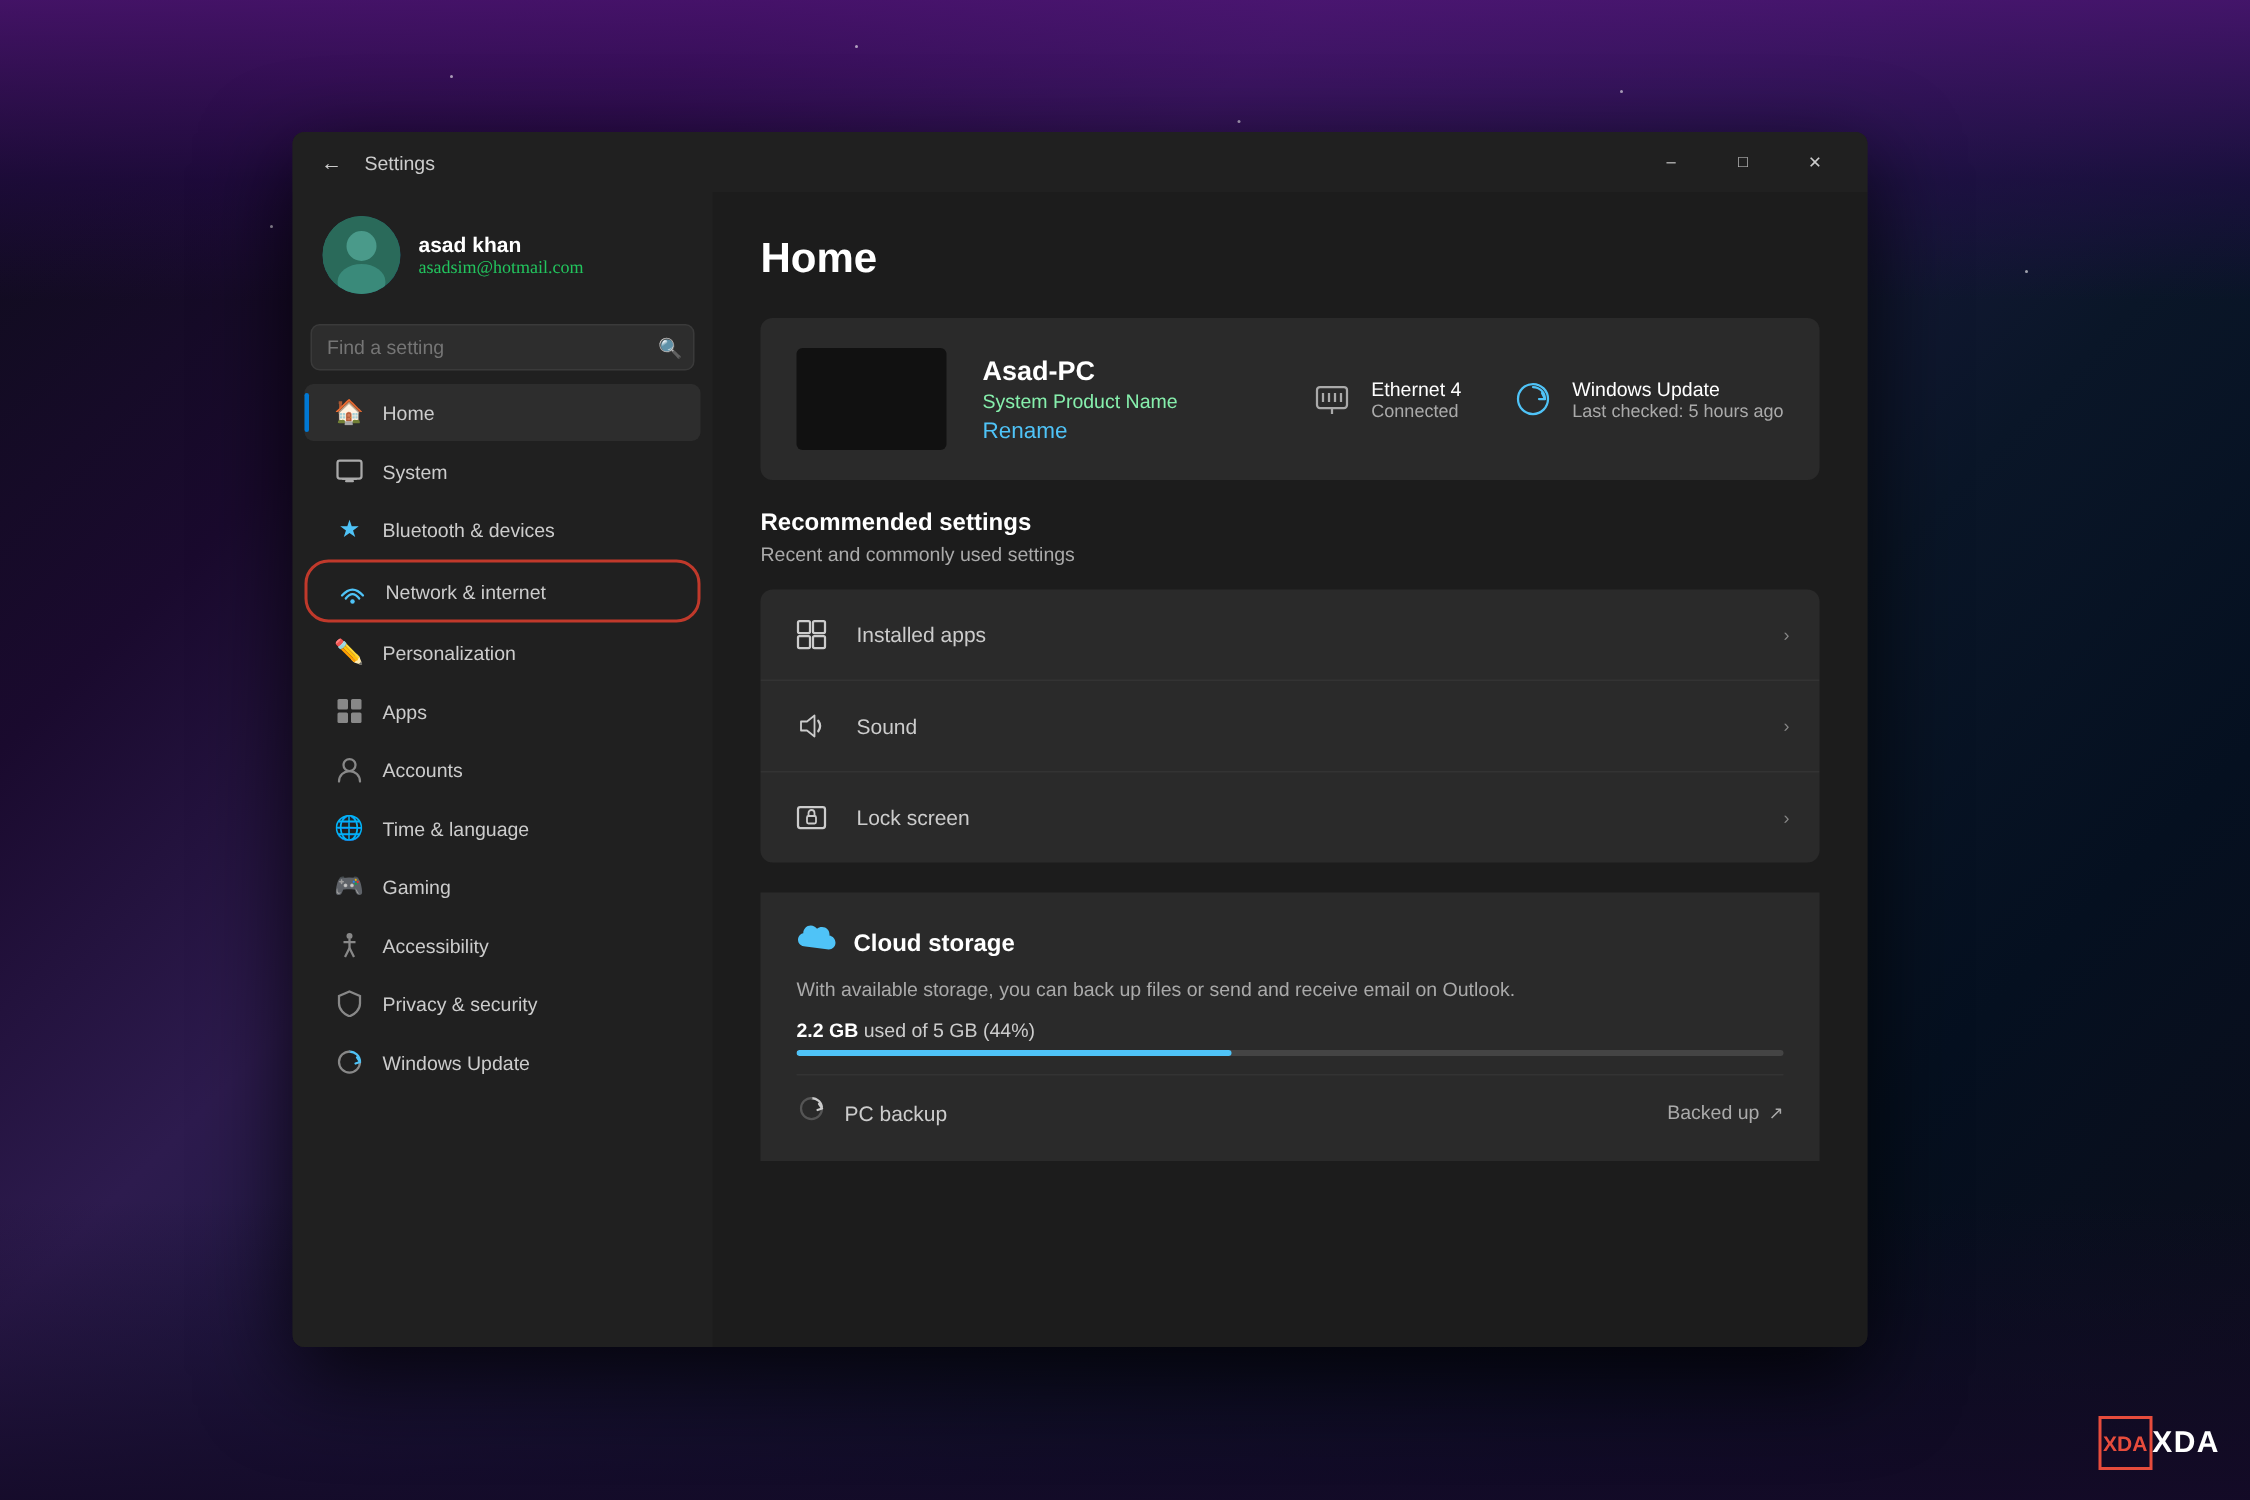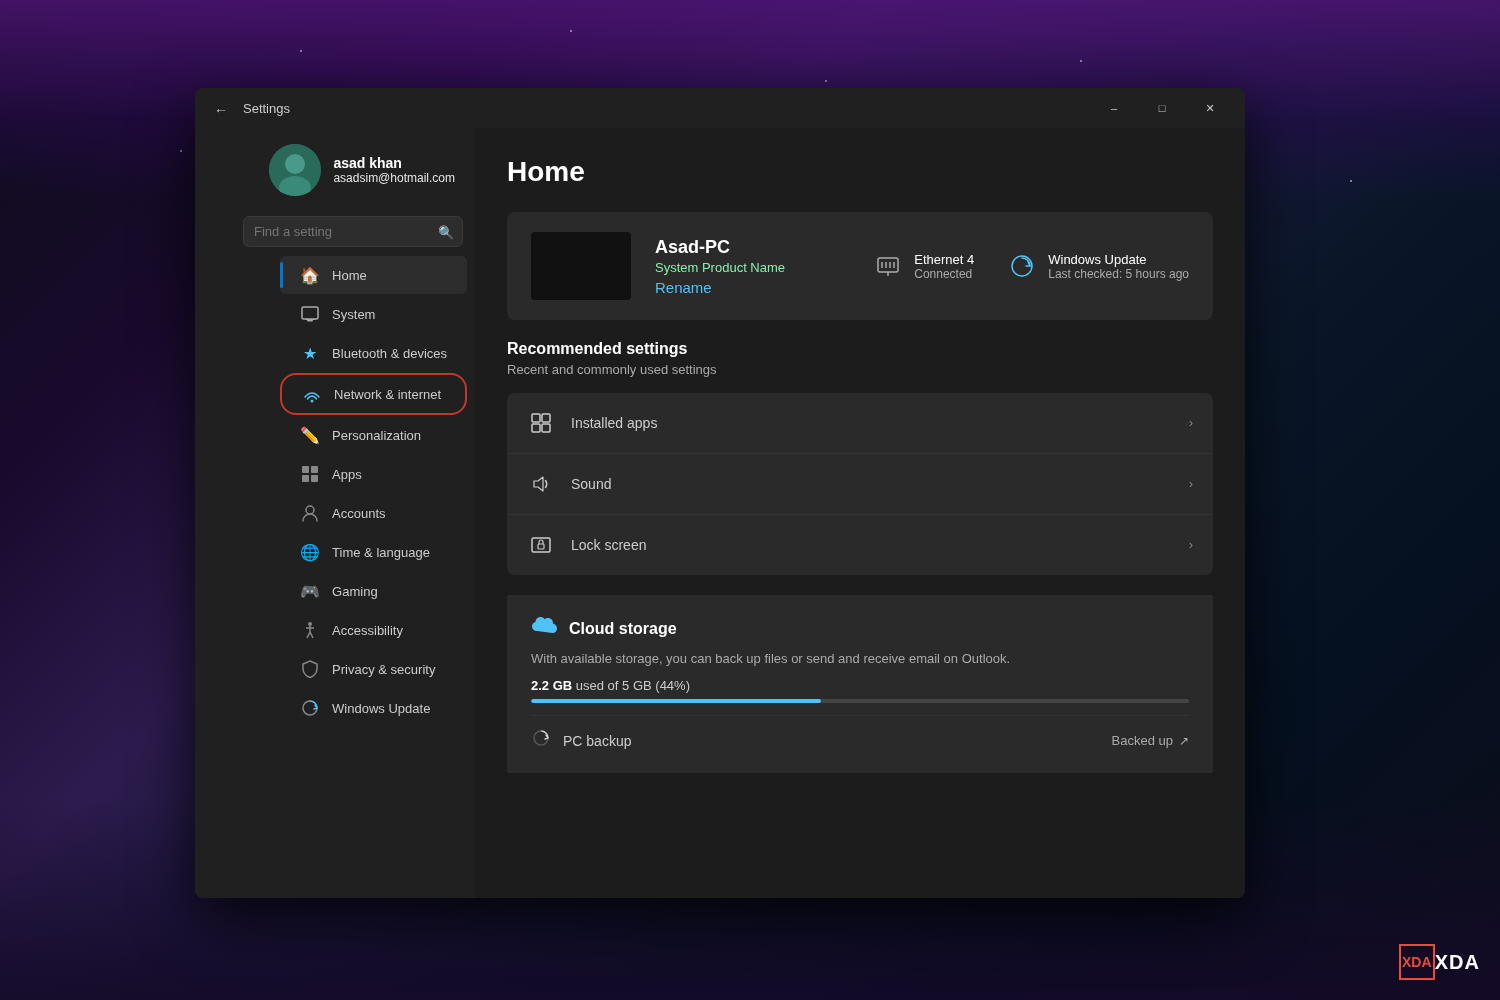--- a/index.html
+++ b/index.html
@@ -152,21 +152,20 @@
 
     
     .sidebar {
       width: 280px;
       background: #202020;
       flex-shrink: 0;
       display: flex;
       flex-direction: column;
       overflow-y: auto;
       padding-bottom: 16px;
-      align-items: flex-end;
     }
 
     
     .user-profile {
       padding: 16px 20px 20px;
       display: flex;
       align-items: center;
       gap: 12px;
     }
 
@@ -183,22 +182,23 @@
       font-size: 22px;
     }
 
     .user-info-name {
       color: #fff;
       font-size: 14px;
       font-weight: 600;
     }
 
     .user-info-email {
-      color: #e5e5e5;
+      color: #22c55e;
       font-size: 12px;
+      font-family: Liberation Serif, serif;
     }
 
     
     .search-box {
       margin: 0 12px 8px;
       position: relative;
     }
 
     .search-input {
       width: 100%;

